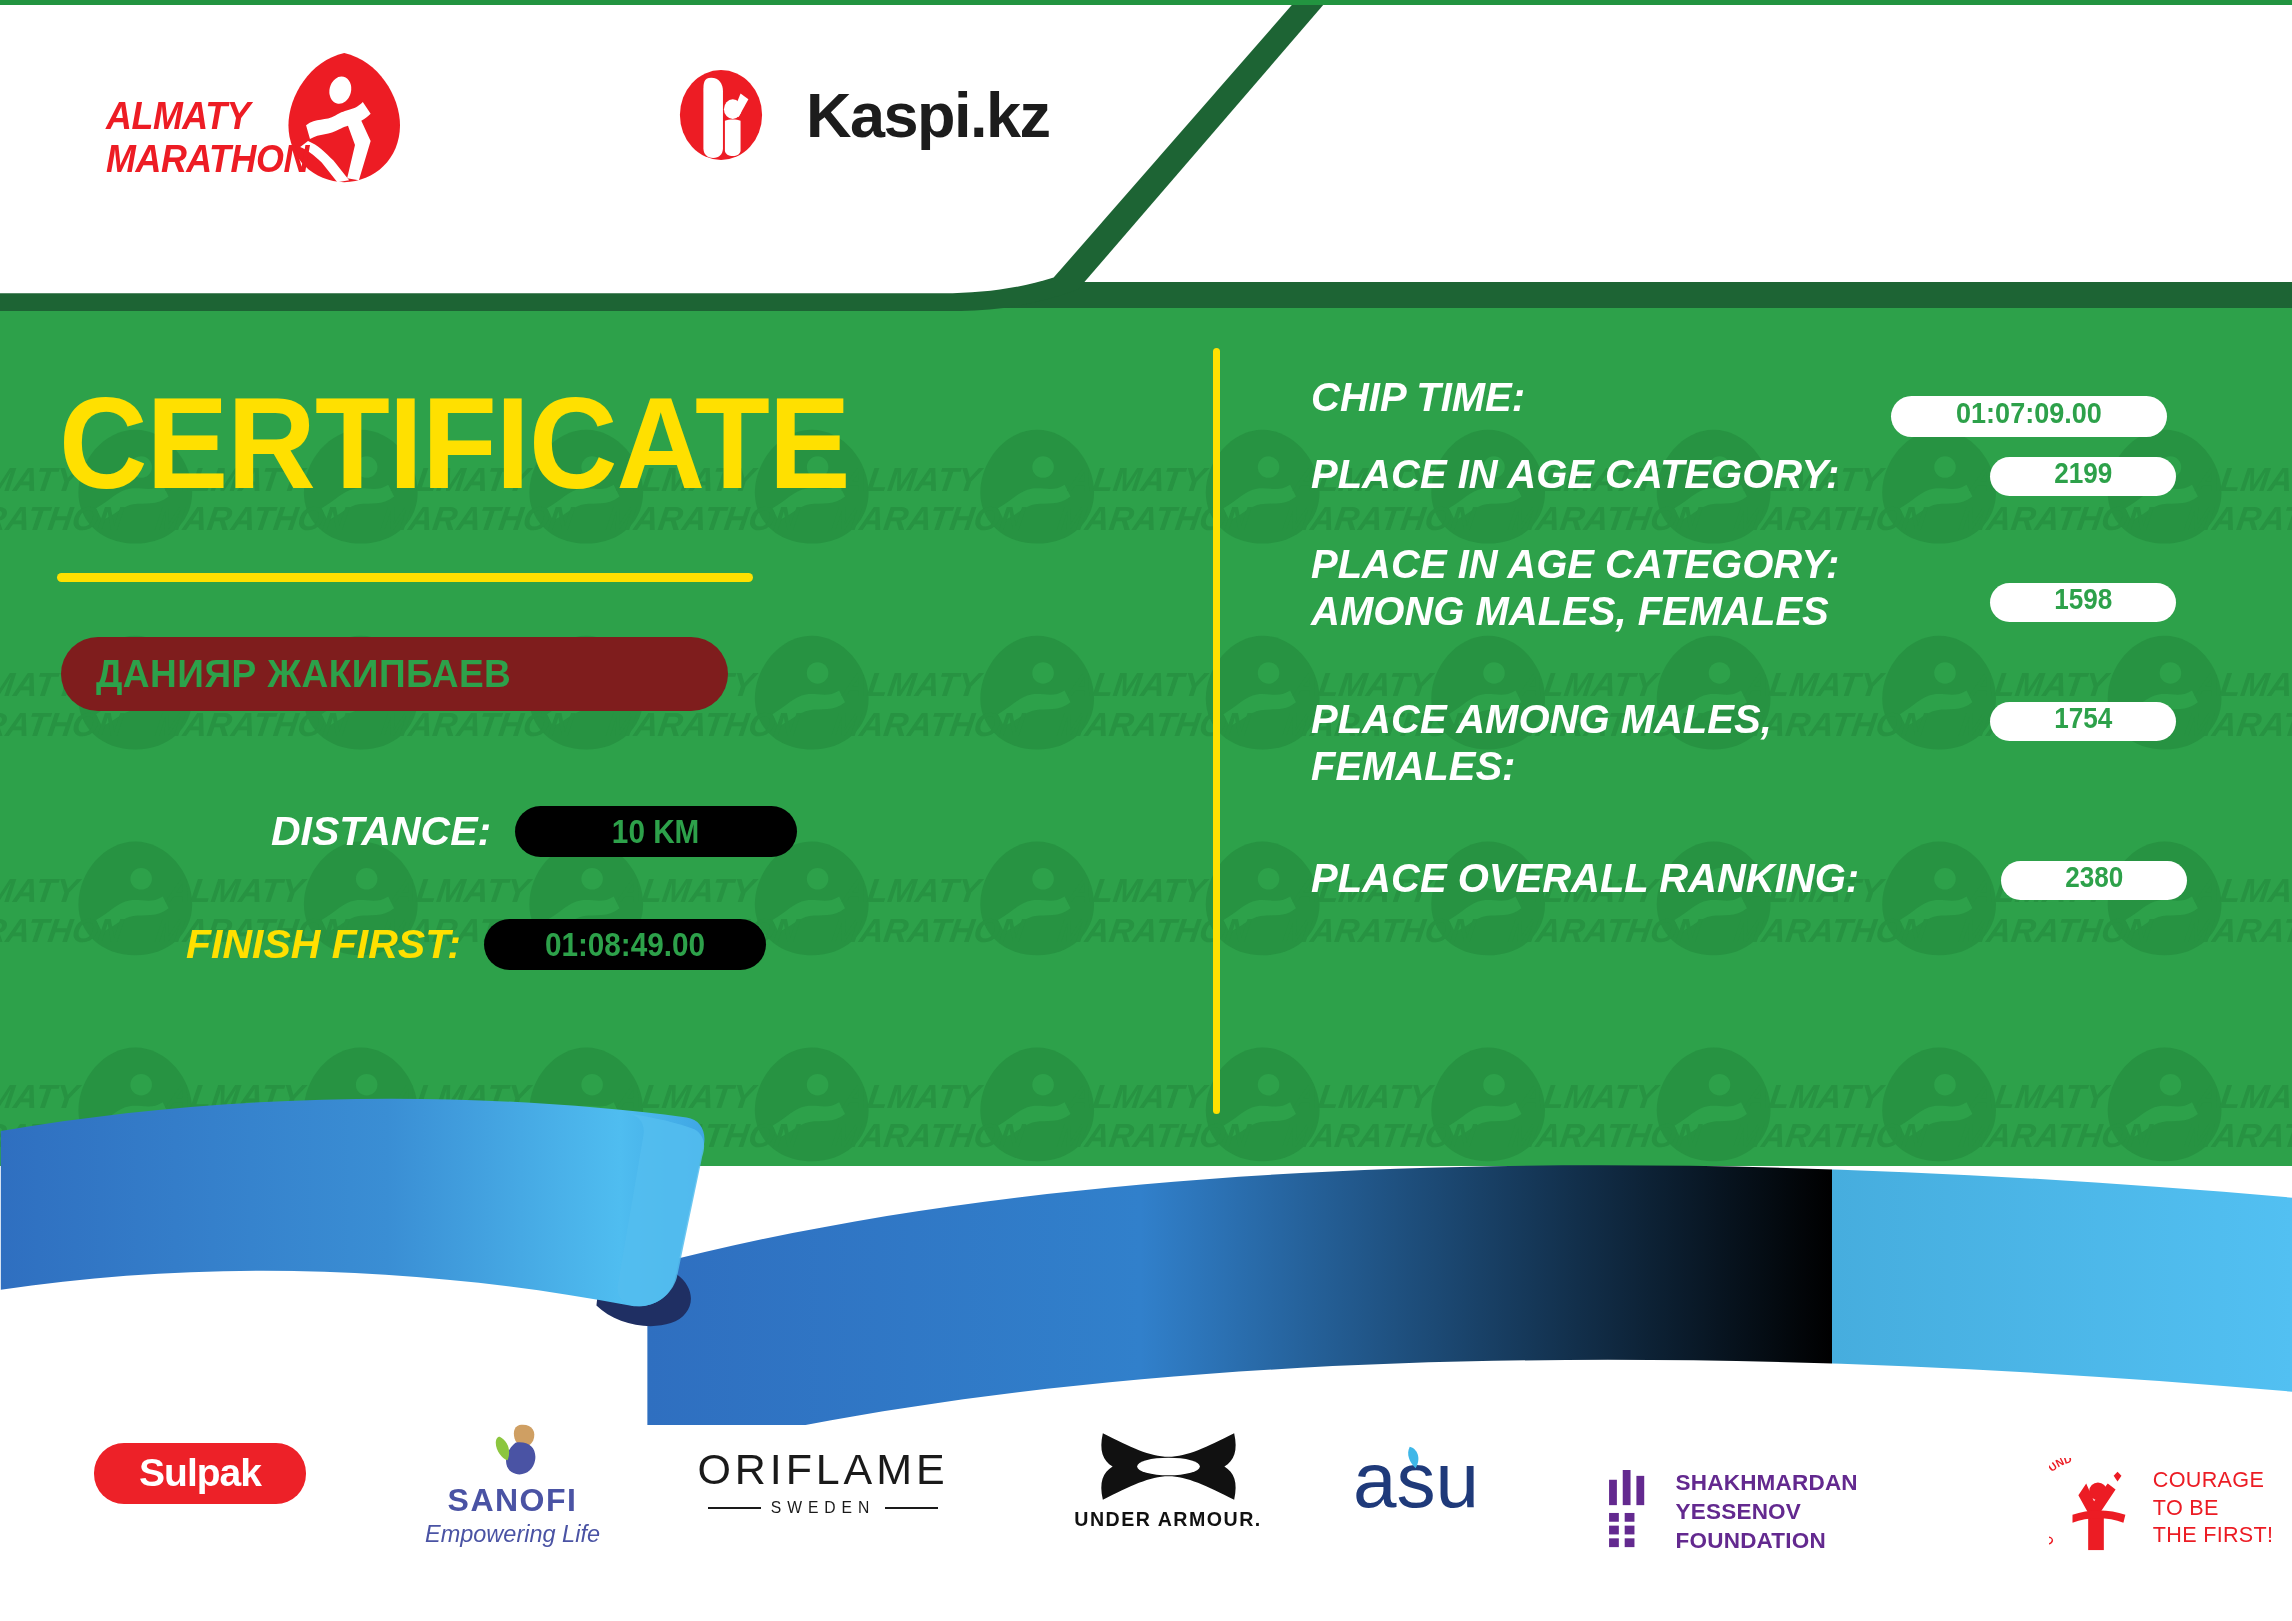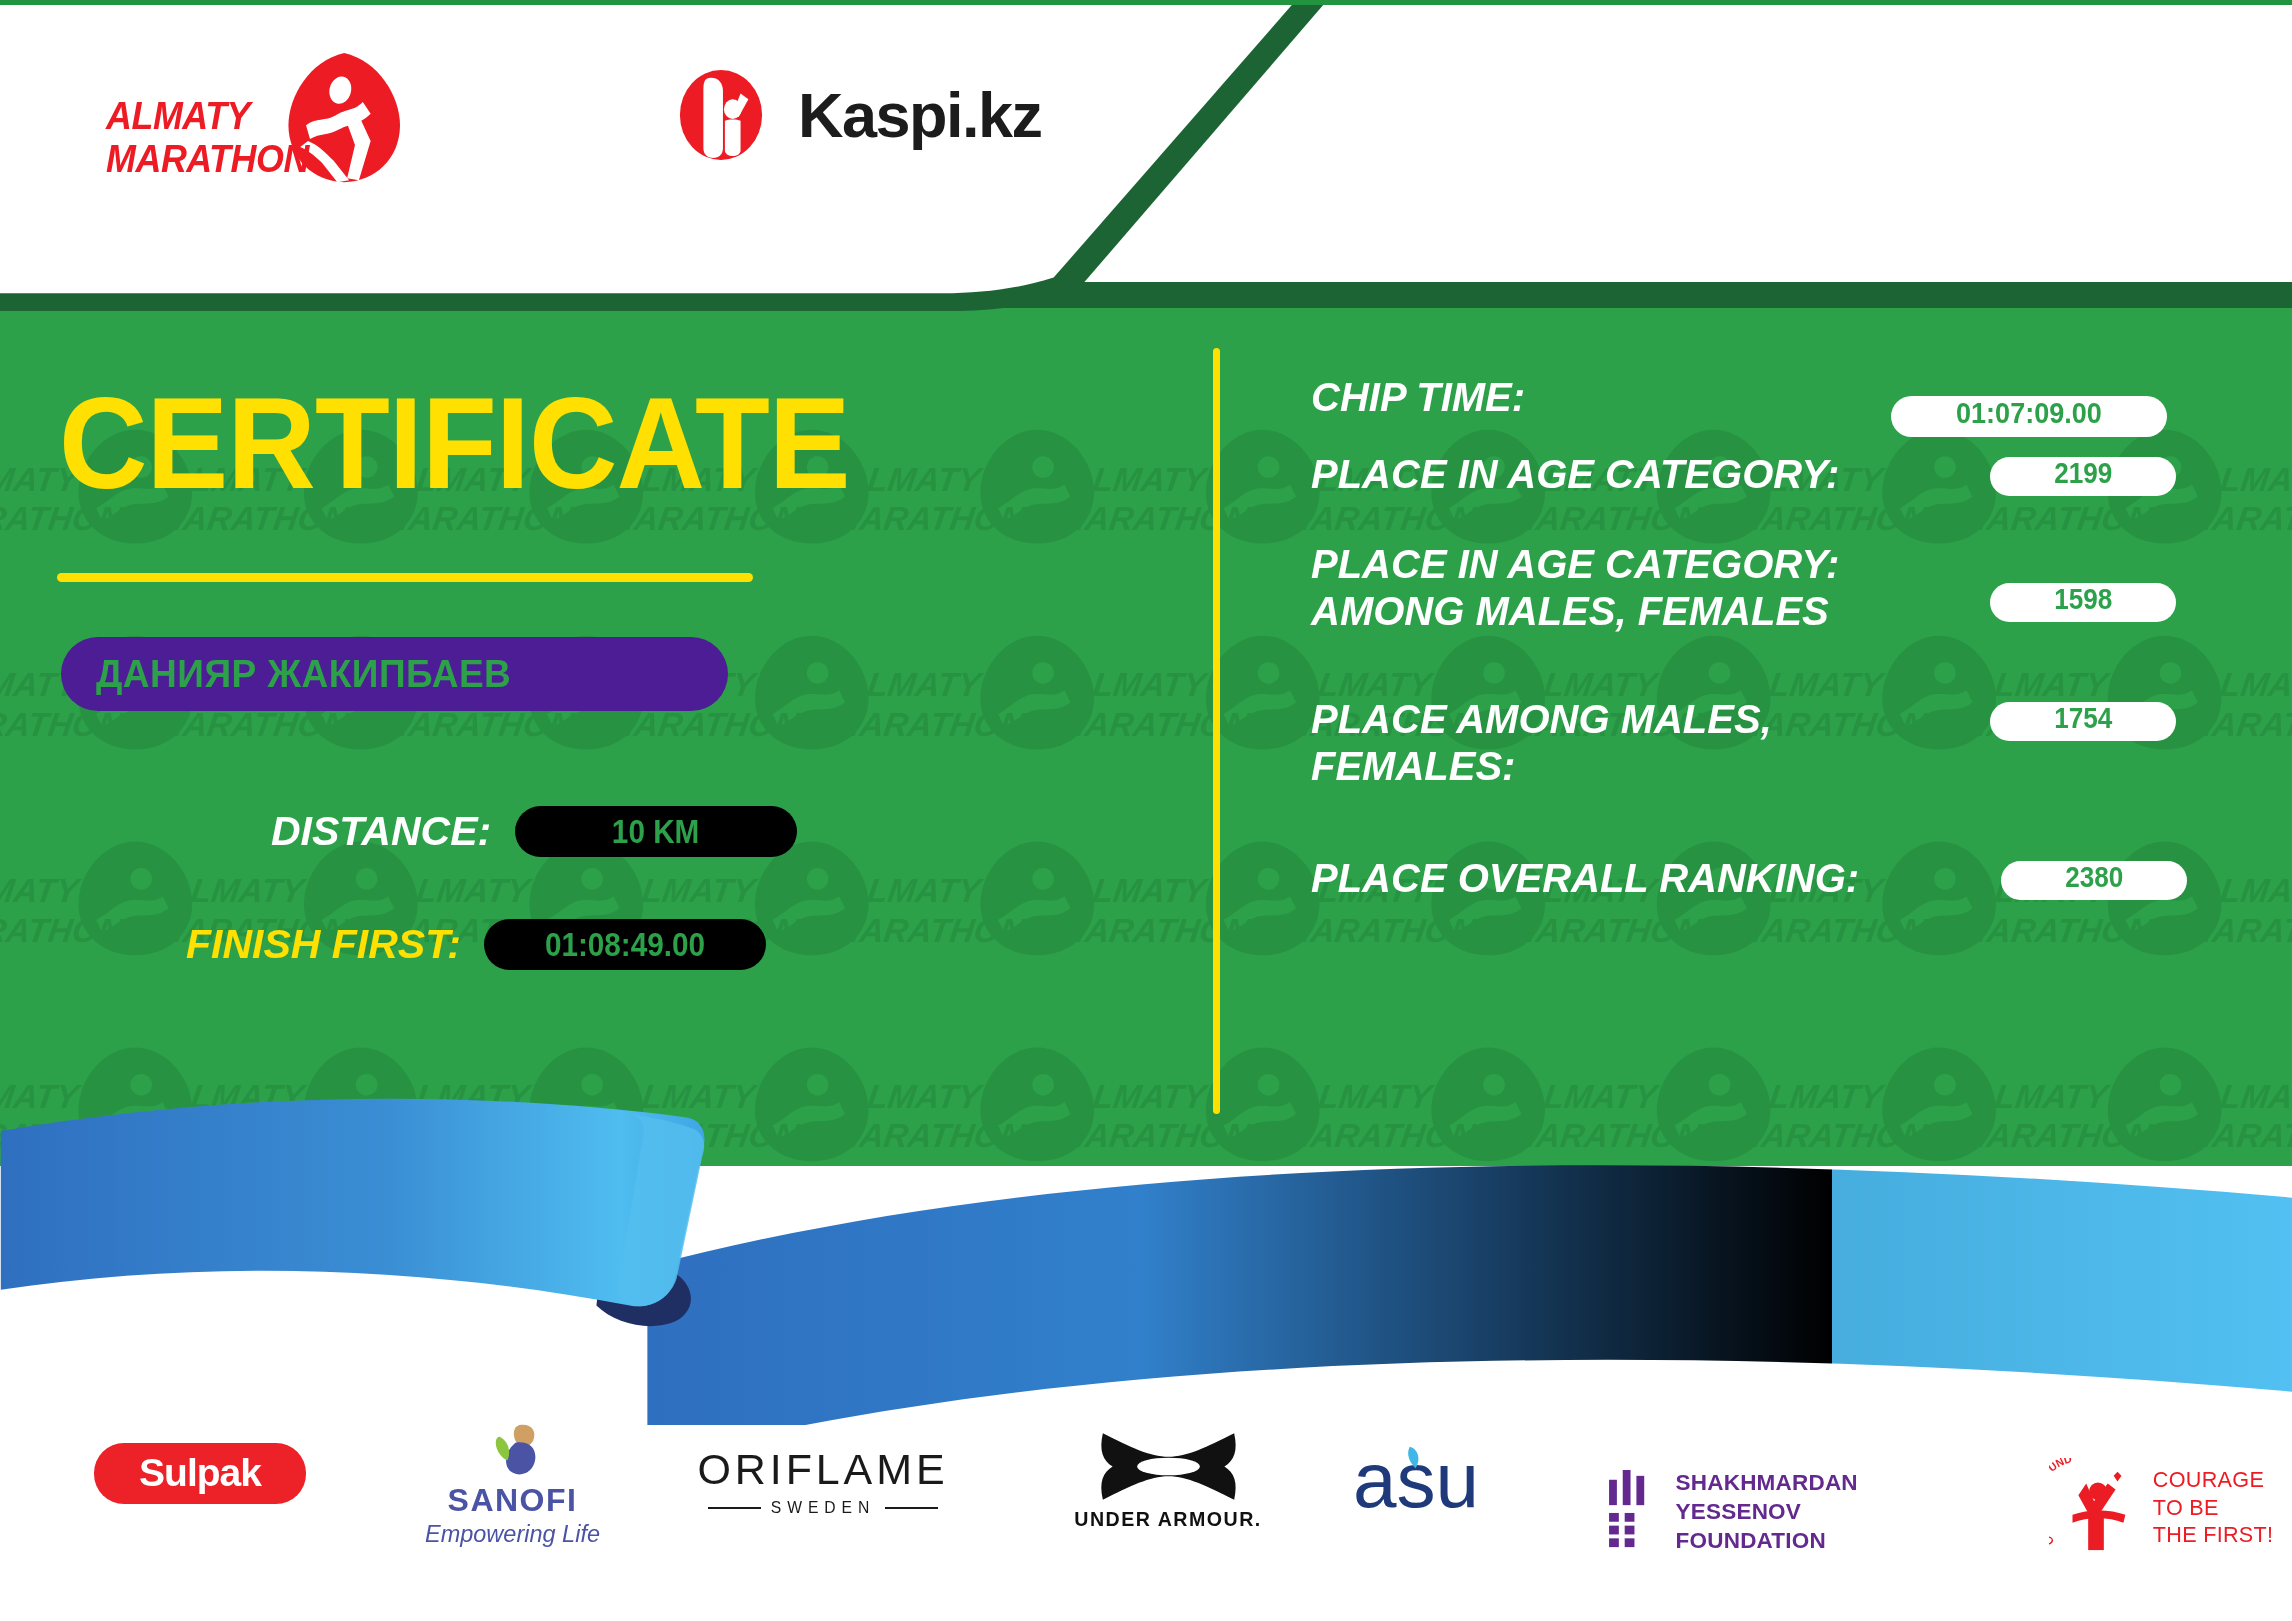--- a/index.html
+++ b/index.html
@@ -26,34 +26,34 @@
   .header svg { position:absolute; left:0; top:0; }
 
   
   .am-logo { position:absolute; left:106px; top:51px; width:314px; height:127px; }
   .am-word { position:absolute; left:0; top:43px; width:196px;
     color:#ed1c24; font-weight:bold; font-style:italic; font-size:39px;
     line-height:43px; letter-spacing:-0.5px; font-family:"Liberation Sans", sans-serif;
     transform:scaleX(0.92); transform-origin:left center; }
 
   .kaspi { position:absolute; left:676px; top:61px; height:108px; display:flex;
-    align-items:center; gap:32px; }
+    align-items:center; gap:40px; }
   .kaspi-mark { position:relative; width:90px; height:98px; }
   .kaspi-text { font-size:63px; font-weight:bold; color:#1c1c1c;
     letter-spacing:-1.5px; font-family:"Liberation Sans", sans-serif; }
 
   
   .cert-title { position:absolute; left:59px; top:384px; width:1078px;
     font-size:129px; font-weight:bold; color:#ffe000; letter-spacing:-1px;
     line-height:118px; transform:scaleX(0.95); transform-origin:left top; }
   .title-rule { position:absolute; left:57px; top:573px; width:696px; height:8.8px;
     background:#ffe000; border-radius:4.9px; }
 
   .name-pill { position:absolute; left:61px; top:637px; width:667px; height:74px;
-    background:#4c1d95; border-radius:37px; display:flex; align-items:center;
+    background:#7f1d1d; border-radius:37px; display:flex; align-items:center;
     padding-left:35px; }
   .name-pill span { color:#2da14a; font-size:39px; font-weight:bold;
     letter-spacing:0.5px; transform:scaleX(0.95); transform-origin:left center; }
 
   .lrow { position:absolute; display:flex; align-items:center; }
   .lrow .lbl { font-size:41px; font-weight:bold; font-style:italic; color:#ffffff;
     letter-spacing:0px; white-space:nowrap; }
   .lrow .lbl.yellow { color:#ffe000; }
   .lrow .val { margin-left:23.5px; background:#000000; border-radius:25.5px; height:51px;
     min-width:282px; display:flex; align-items:center; justify-content:center; }

